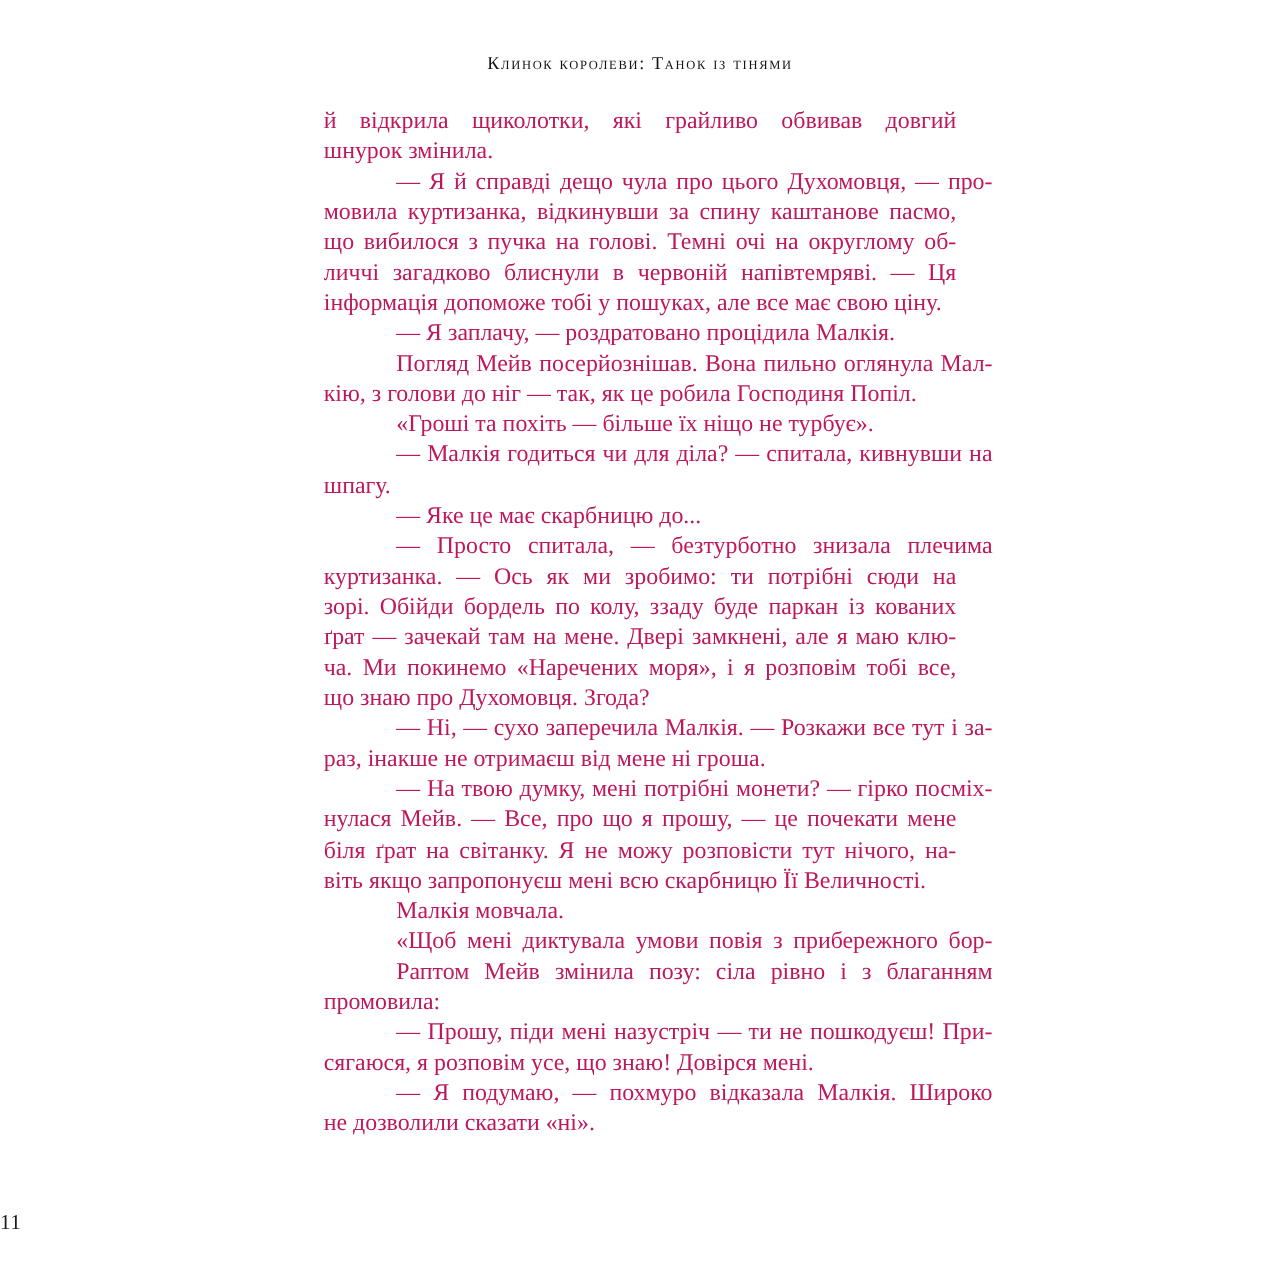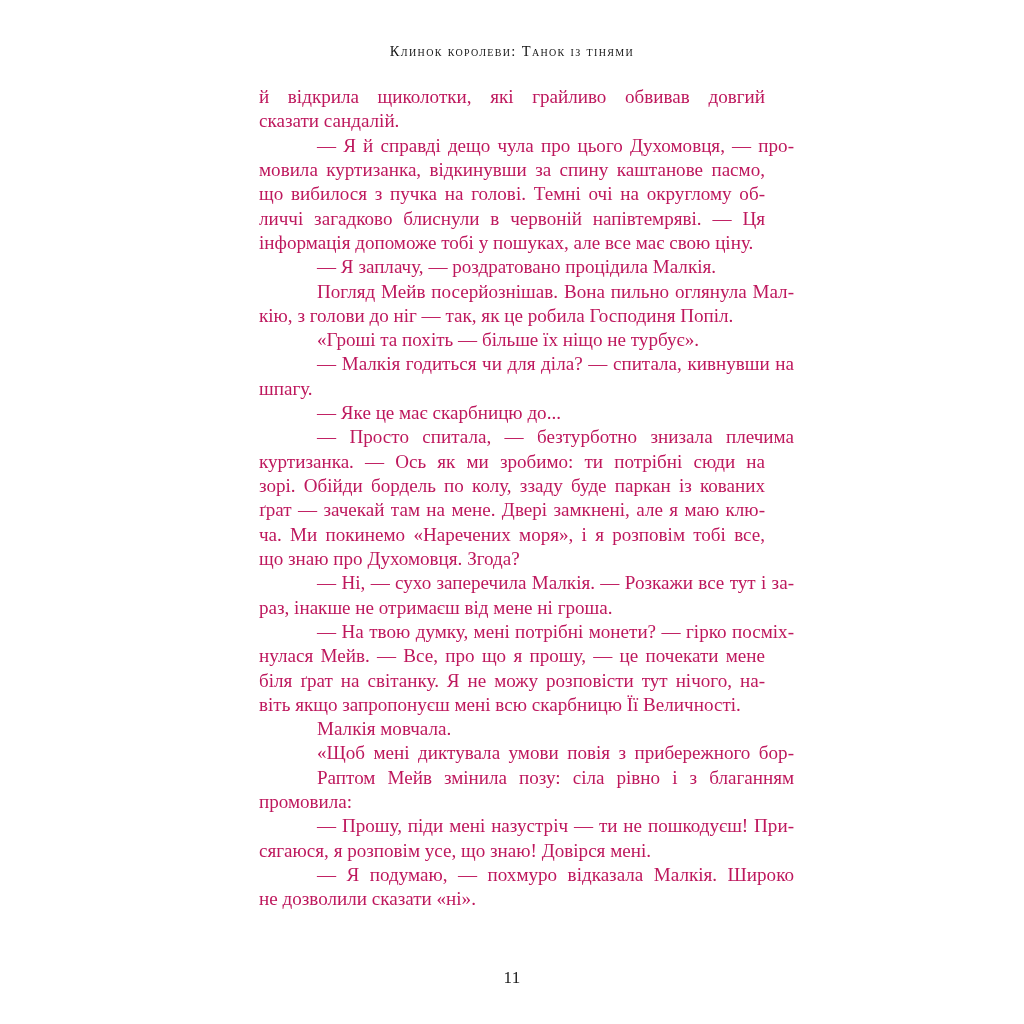--- a/index.html
+++ b/index.html
@@ -86,38 +86,37 @@
   .line.last > .stretch {
     text-align-last: left;
   }
 
   
   .folio {
     position: absolute;
     left: 0;
     top: 968px;
     width: 1024px;
-    text-align: center;
     font-size: 17px;
     line-height: 20px;
     color: #1a1a1a;
     letter-spacing: 0.4px;
   }
 </style>
 </head>
 <body>
 
 <div class="page">
 
   <div class="running-head">Клинок королеви: Танок із тінями</div>
 
   <div class="textblock" id="textblock">
       <div class="para">
         <div class="line"><span class="stretch">й відкрила щиколотки, які грайливо обвивав довгий</span></div>
-        <div class="line last"><span class="stretch">сказати сандалій.</span></div>
+        <div class="line last"><span class="stretch">шнурок змінила.</span></div>
       </div>
       <div class="para">
         <div class="line indent"><span class="stretch" style="text-indent: 29px;">— Я й справді дещо чула про цього Духомовця, — про-</span></div>
         <div class="line"><span class="stretch">мовила куртизанка, відкинувши за спину каштанове пасмо,</span></div>
         <div class="line"><span class="stretch">що вибилося з пучка на голові. Темні очі на округлому об-</span></div>
         <div class="line"><span class="stretch">личчі загадково блиснули в червоній напівтемряві. — Ця</span></div>
         <div class="line last"><span class="stretch">інформація допоможе тобі у пошуках, але все має свою ціну.</span></div>
       </div>
       <div class="para">
         <div class="line last indent"><span class="stretch" style="text-indent: 29px;">— Я заплачу, — роздратовано процідила Малкія.</span></div>

